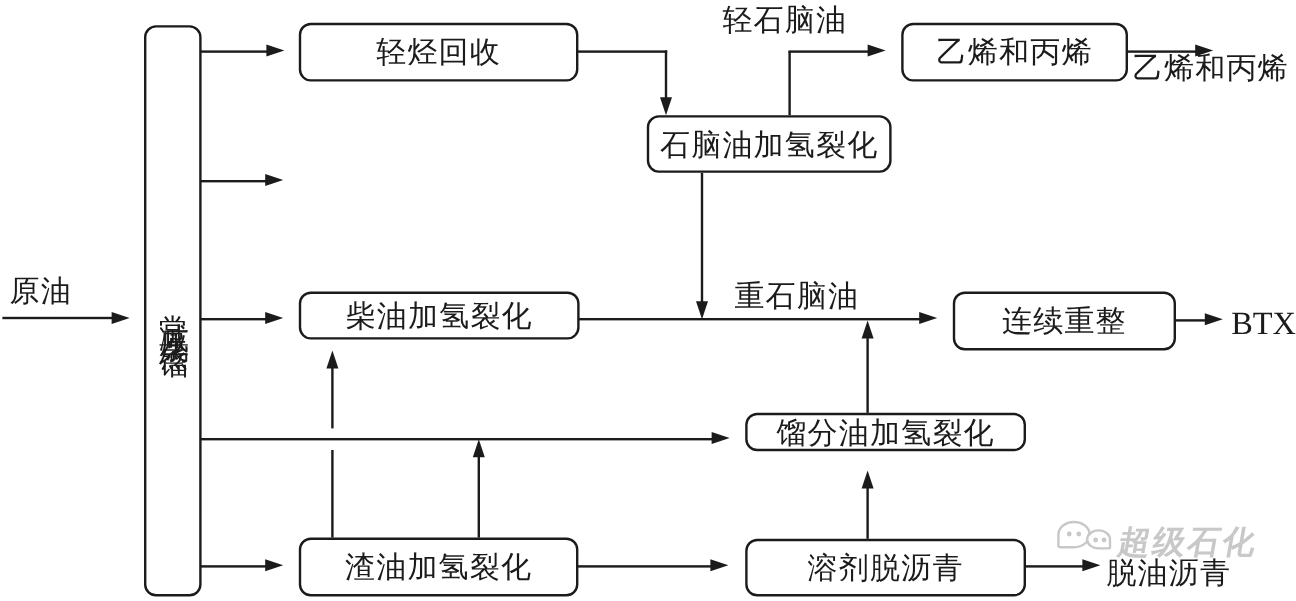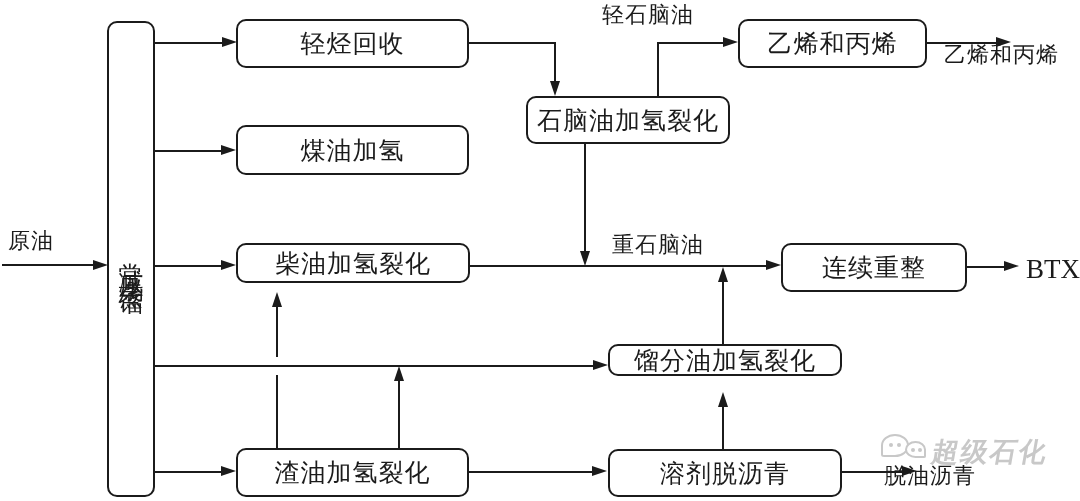--- a/index.html
+++ b/index.html
@@ -8,27 +8,27 @@
   }
   html,body{margin:0;padding:0;background:#fff;}
   #canvas{
     position:relative;width:1080px;height:501px;background:#fff;overflow:hidden;
     font-family:"Liberation Serif","DejaVu Serif",serif;color:var(--ink);
   }
   .box{
     position:absolute;box-sizing:border-box;background:#fff;
     border:2px solid var(--ink);border-radius:10px;
     display:flex;align-items:center;justify-content:center;
-    font-size:25px;letter-spacing:1px;white-space:nowrap;z-index:3;
+    font-size:25px;letter-spacing:1px;white-space:nowrap;z-index:3;margin-left:13px;
   }
   .vbox{
     writing-mode:vertical-rl;text-orientation:upright;letter-spacing:7px;
   }
   .lbl{
-    position:absolute;font-size:22px;white-space:nowrap;z-index:4;letter-spacing:1px;
+    position:absolute;font-size:25px;white-space:nowrap;z-index:4;letter-spacing:1px;
   }
   .hl{position:absolute;height:2px;background:var(--ink);z-index:1;}
   .vl{position:absolute;width:2px;background:var(--ink);z-index:1;}
   .ar,.au,.ad{position:absolute;width:0;height:0;z-index:2;}
   .ar{border-top:5px solid transparent;border-bottom:5px solid transparent;border-left:15px solid var(--ink);}
   .ad{border-left:5px solid transparent;border-right:5px solid transparent;border-top:15px solid var(--ink);}
   .au{border-left:5px solid transparent;border-right:5px solid transparent;border-bottom:15px solid var(--ink);}
   .wm-text{
     position:absolute;font-size:27px;color:var(--wm);letter-spacing:2px;
     transform:skewX(-10deg);z-index:0;white-space:nowrap;font-weight:bold;
@@ -39,25 +39,24 @@
 </head>
 <body>
 
 <div id="canvas">
 
   <div class="lbl" style="left:8px;top:226px;">原油</div>
   <div class="lbl" style="left:602px;top:0px;">轻石脑油</div>
   <div class="lbl" style="left:944px;top:0px;margin-top:40px;">乙烯和丙烯</div>
   <div class="lbl" style="left:612px;top:230px;text-align:right;">重石脑油</div>
   <div class="lbl" style="left:1026px;top:254px;font-size:27px;letter-spacing:0;">BTX</div>
-  <div class="lbl" style="left:884px;top:461px;font-family:Liberation Mono, monospace;">脱油沥青</div>
+  <div class="lbl" style="left:922px;top:461px;font-family:Liberation Mono, monospace;">脱油沥青</div>
 
   <div class="box vbox" style="left:107px;top:21px;width:48px;height:476px;">常减压蒸馏</div>
   <div class="box" style="left:236px;top:19px;width:233px;height:49px;">轻烃回收</div>
-  <div class="box" style="left:236px;top:125px;width:233px;height:50px;">煤油加氢</div>
   <div class="box" style="left:236px;top:243px;width:234px;height:40px;">柴油加氢裂化</div>
   <div class="box" style="left:526px;top:96px;width:204px;height:48px;">石脑油加氢裂化</div>
   <div class="box" style="left:738px;top:19px;width:189px;height:49px;">乙烯和丙烯</div>
   <div class="box" style="left:781px;top:243px;width:186px;height:49px;">连续重整</div>
   <div class="box" style="left:608px;top:344px;width:234px;height:32px;">馏分油加氢裂化</div>
   <div class="box" style="left:608px;top:449px;width:234px;height:48px;">溶剂脱沥青</div>
   <div class="box" style="left:236px;top:448px;width:233px;height:49px;">渣油加氢裂化</div>
 
   <div class="hl" style="left:2px;top:264px;width:92px;"></div>
   <div class="ar" style="left:93px;top:260px;"></div>

